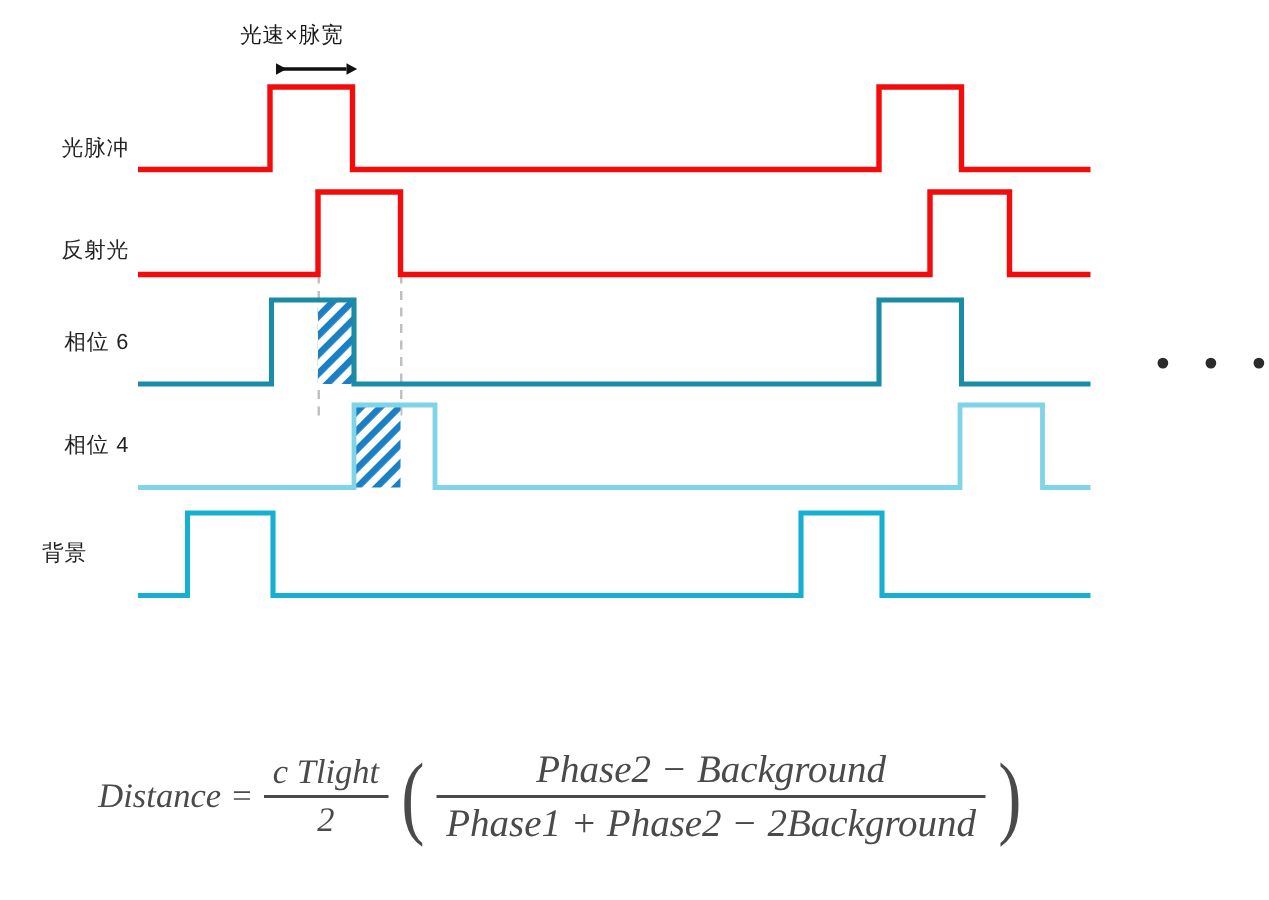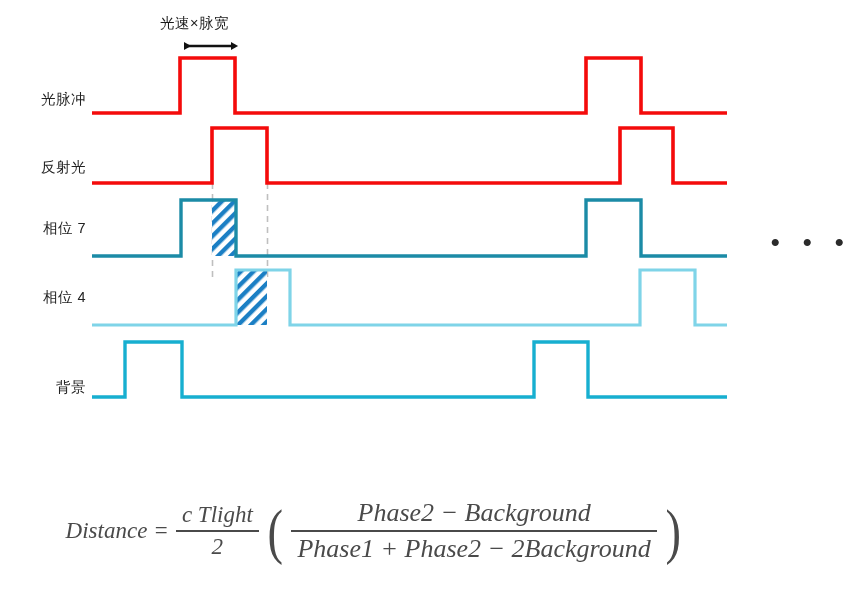--- a/index.html
+++ b/index.html
@@ -157,25 +157,25 @@
       <path d="M92,397 L125,397 L125,342 L182,342 L182,397 L534,397 L534,342 L588,342 L588,397 L727,397" fill="none" stroke="#17AFD0" stroke-width="3.4" stroke-linejoin="miter" stroke-linecap="butt"></path>
     </g>
   </svg>
 
   <div class="arrow-caption" style="left:160px; top:14px;">光速×脉宽</div>
 
   <div class="row-label" style="left:0px; width:86px; top:99px;">光脉冲</div>
 
   <div class="row-label" style="left:0px; width:86px; top:167px;">反射光</div>
 
-  <div class="row-label" style="left:0px; width:86px; top:228px;">相位 7</div>
+  <div class="row-label" style="left:0px; width:86px; top:228px;">相位 6</div>
 
   <div class="row-label" style="left:0px; width:86px; top:297px;">相位 4</div>
 
-  <div class="row-label" style="left:0px; width:86px; top:387px;">背景</div>
+  <div class="row-label" style="left:0px; width:86px; top:369px;text-align:center;">背景</div>
 
   <div class="ellipsis-dots" style="left:770px; top:243px;">• • •</div>
 
   <div class="formula">
     <span class="tok">Distance</span>
     <span class="tok">=</span>
 
     <span class="frac">
       <span class="num">c Tlight</span>
       <span class="bar"></span>

